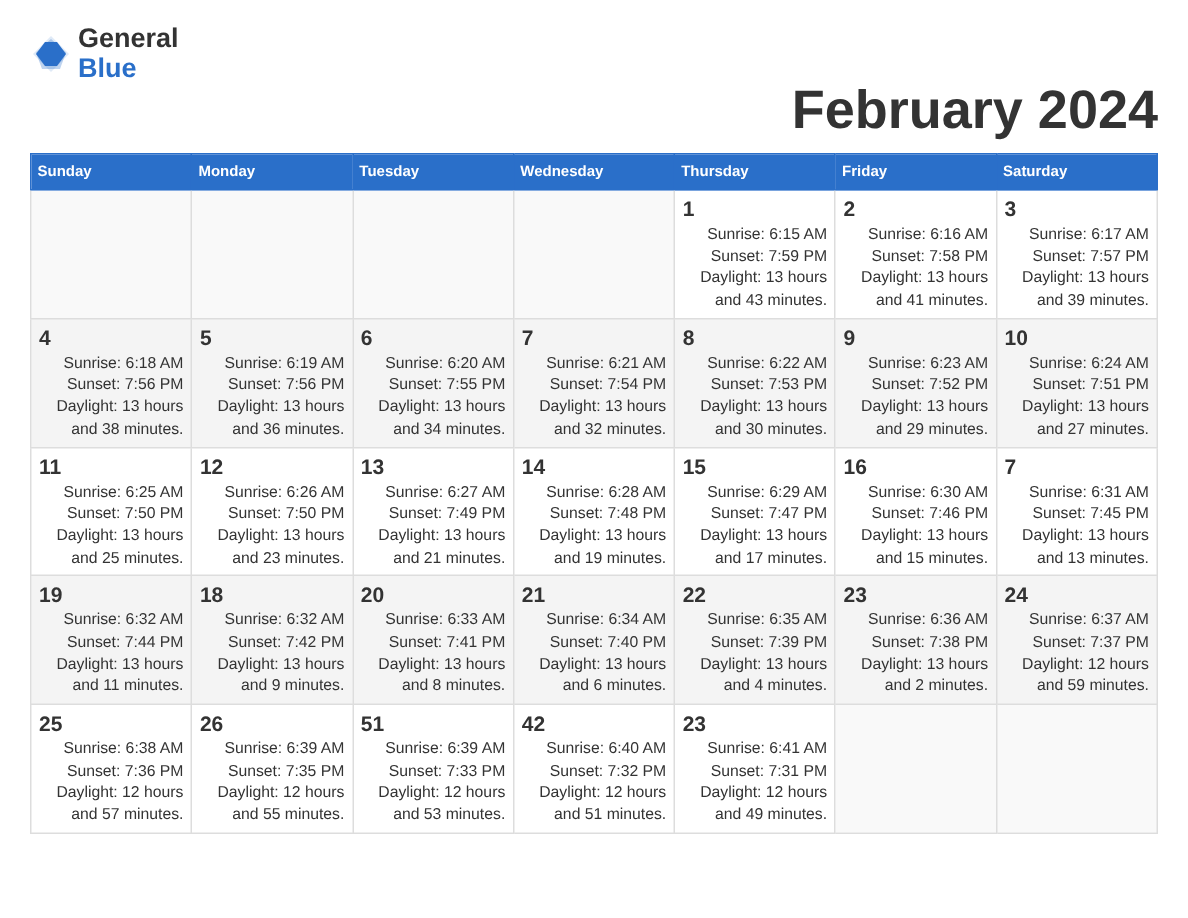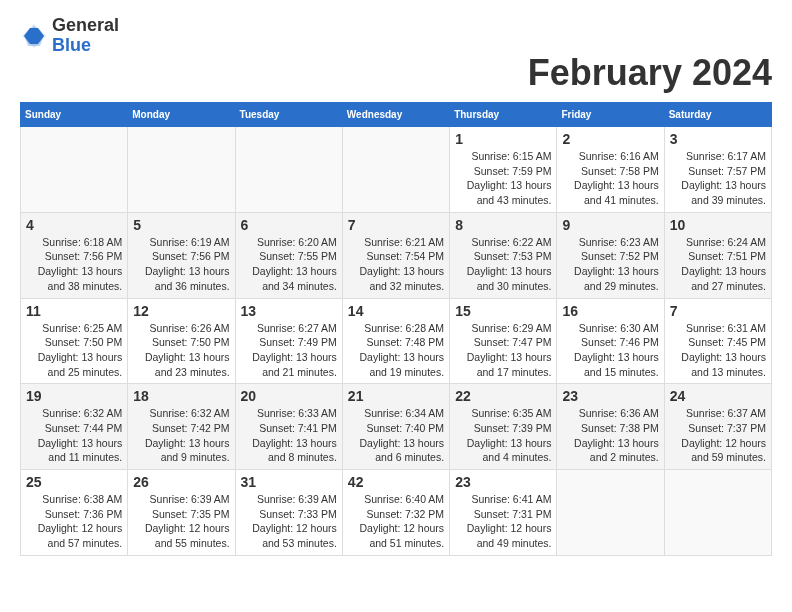--- a/index.html
+++ b/index.html
@@ -238,21 +238,21 @@
       <tr class="row-white">
         <td>
           <div class="cell-day">25</div>
           <div class="cell-info">Sunrise: 6:38 AM<br>Sunset: 7:36 PM<br>Daylight: 12 hours<br>and 57 minutes.</div>
         </td>
         <td>
           <div class="cell-day">26</div>
           <div class="cell-info">Sunrise: 6:39 AM<br>Sunset: 7:35 PM<br>Daylight: 12 hours<br>and 55 minutes.</div>
         </td>
         <td>
-          <div class="cell-day">31</div>
+          <div class="cell-day">51</div>
           <div class="cell-info">Sunrise: 6:39 AM<br>Sunset: 7:33 PM<br>Daylight: 12 hours<br>and 53 minutes.</div>
         </td>
         <td>
           <div class="cell-day">42</div>
           <div class="cell-info">Sunrise: 6:40 AM<br>Sunset: 7:32 PM<br>Daylight: 12 hours<br>and 51 minutes.</div>
         </td>
         <td>
           <div class="cell-day">23</div>
           <div class="cell-info">Sunrise: 6:41 AM<br>Sunset: 7:31 PM<br>Daylight: 12 hours<br>and 49 minutes.</div>
         </td>

